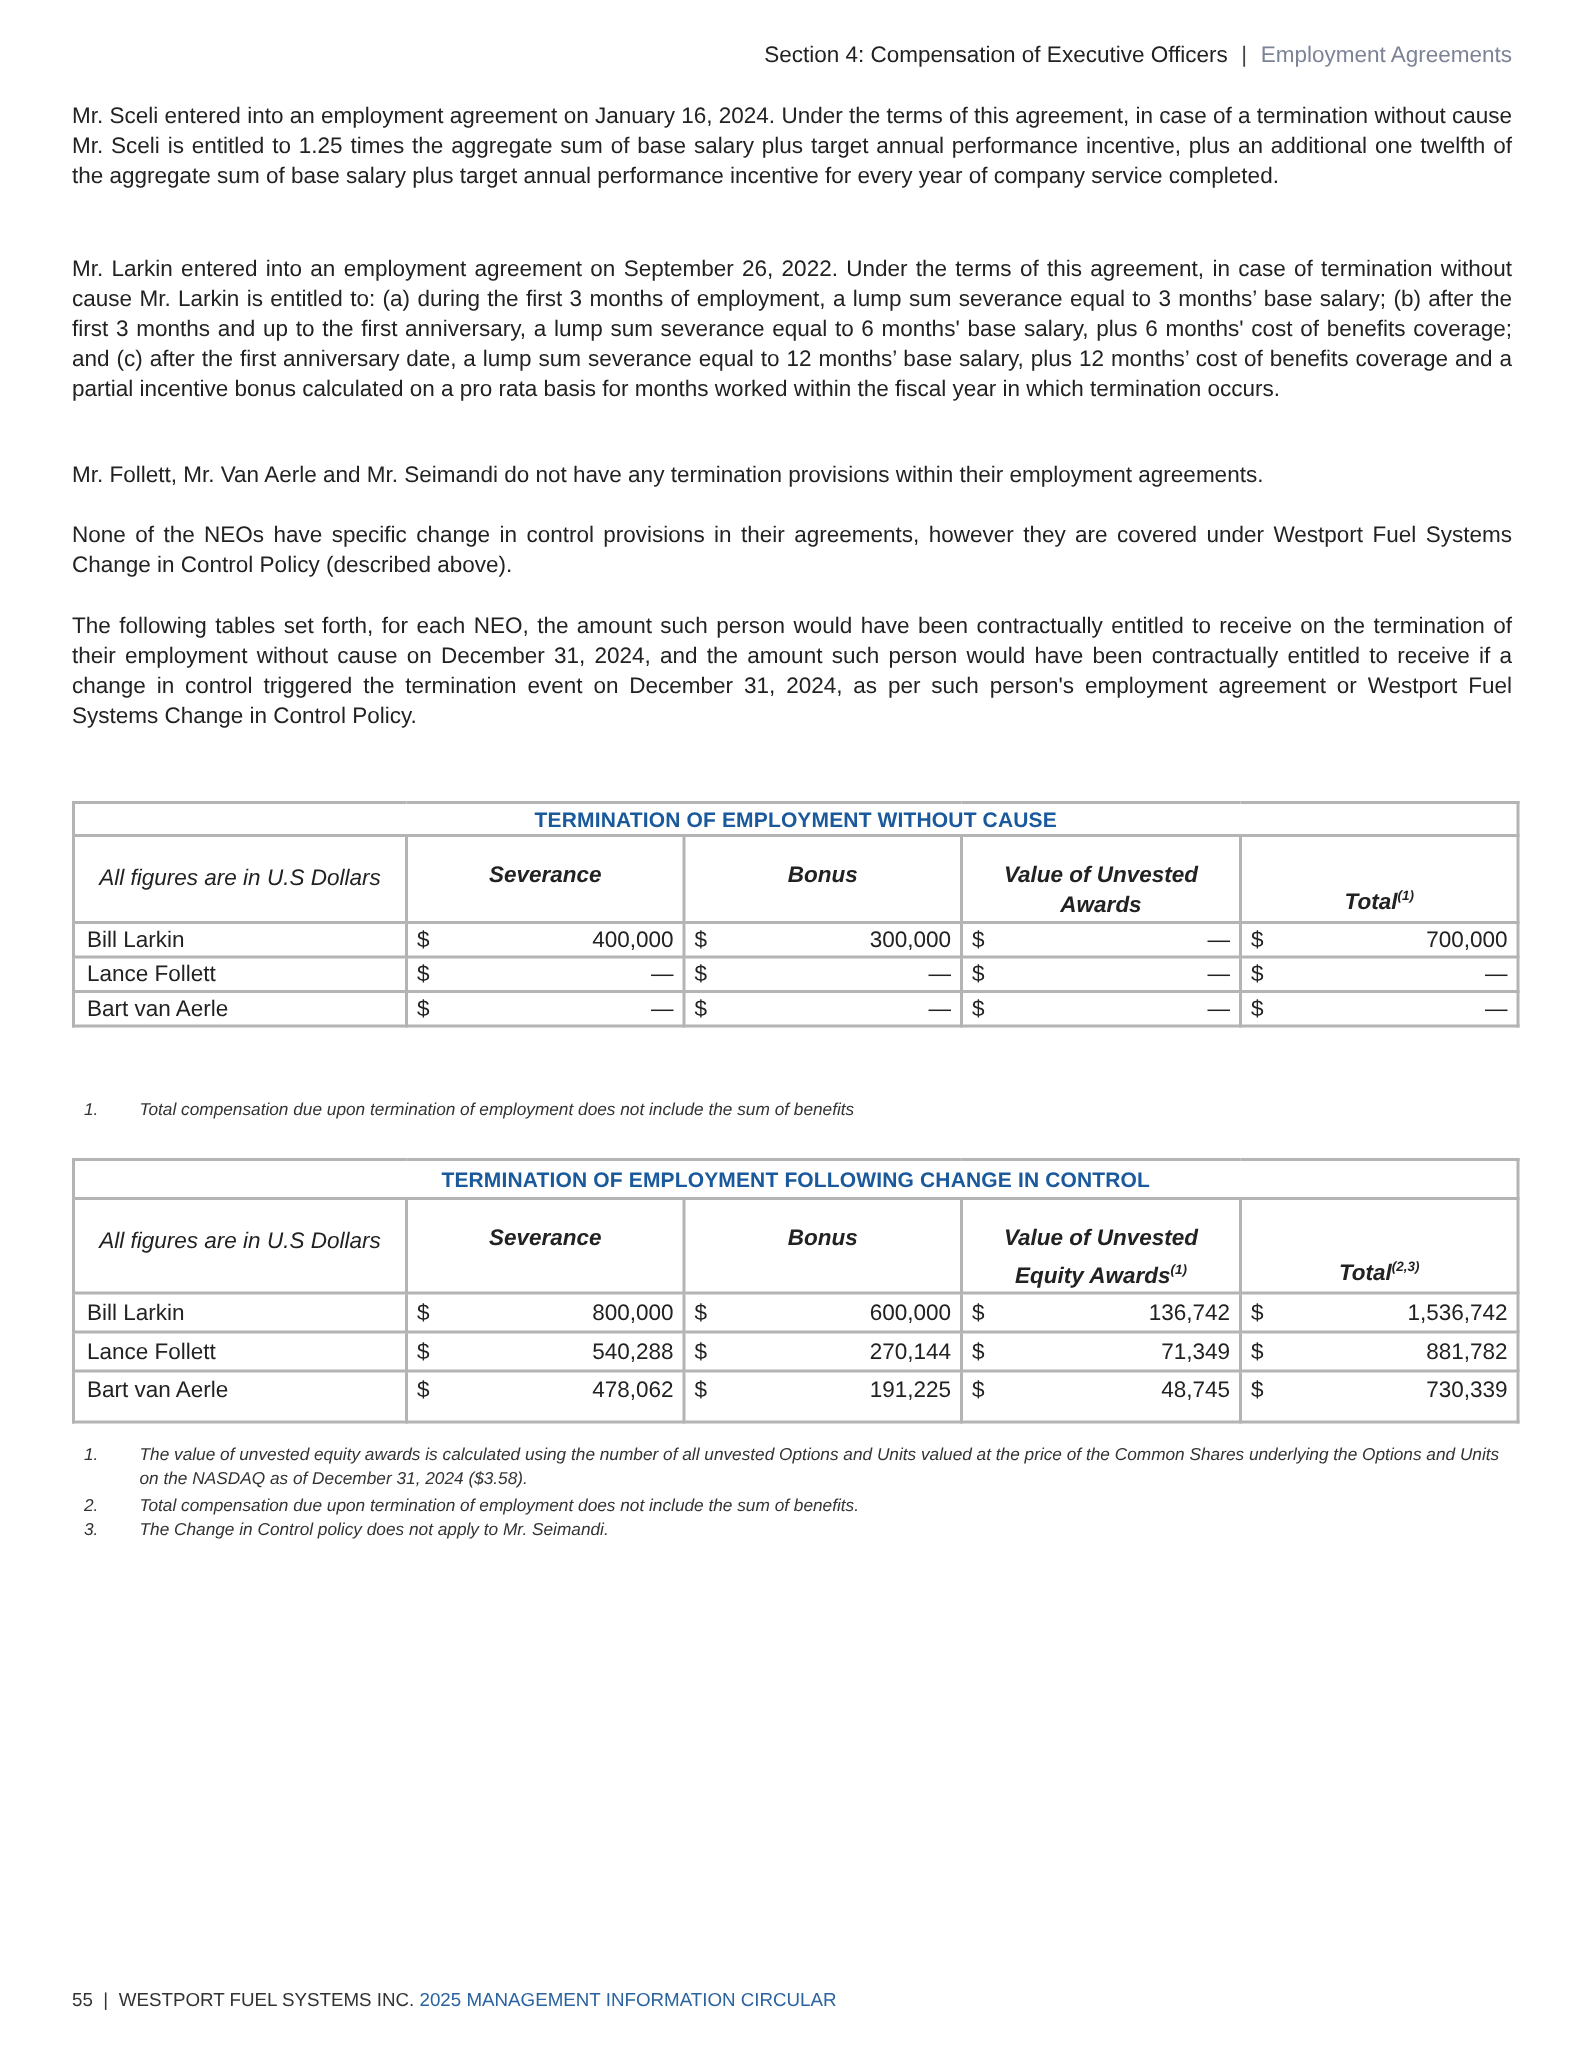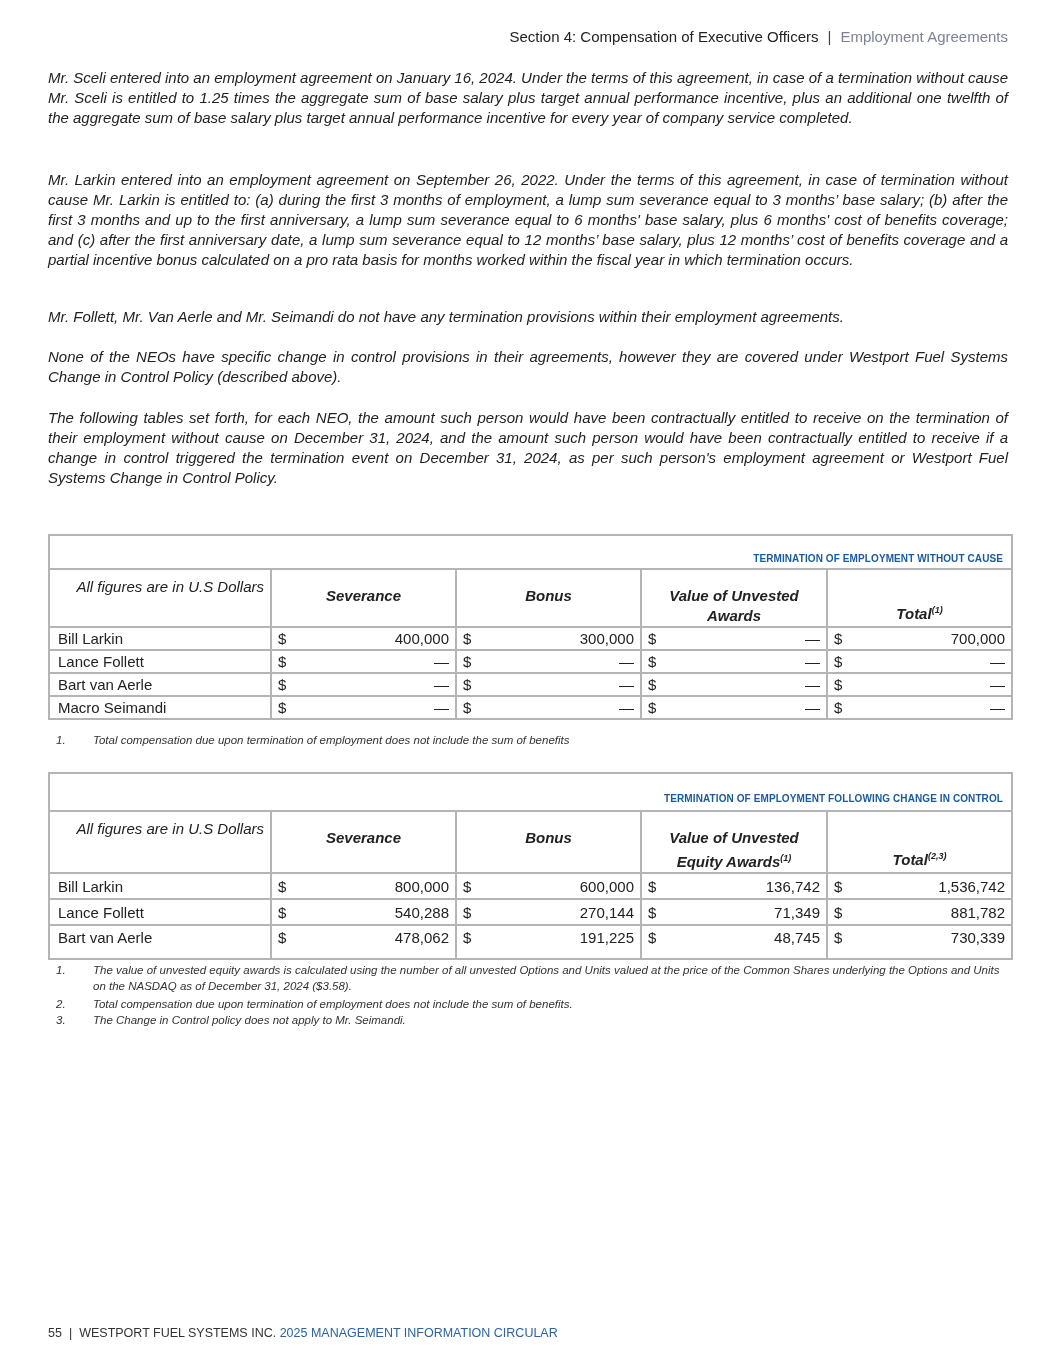--- a/index.html
+++ b/index.html
@@ -11,36 +11,36 @@
     position: absolute; top: 28px; right: 47px;
     font-size: 15px; color: #222;
     white-space: nowrap;
     margin-left: 44px;
   }
   .header-line .sep { margin: 0 9px; color: #444; }
   .header-line .sub { color: #7d8397; }
   .para {
     position: absolute; left: 48px; width: 960px;
     font-size: 15px; line-height: 20px; text-align: justify;
-    color: #222; margin: 0; font-style: italic;
+    color: #222; margin: 0;
   }
   table.comp {
     position: absolute; left: 48px; width: 963px;
     border-collapse: collapse; table-layout: fixed;
     font-size: 15px; color: #222;
   }
   table.comp td, table.comp th {
     border: 2px solid #b4b4b4; padding: 0 6px;
   }
   table.comp .title-cell {
-    color: #1a5a9c; font-weight: bold; font-size: 10px;
-    text-align: right; padding: 12px 8px 0 8px; height: 20px;
+    color: #1a5a9c; font-weight: bold; font-size: 14px;
+    text-align: center; padding: 0 8px 0 8px; height: 20px;
     letter-spacing: 0.1px;
   }
-  table.comp .hdr-label { font-style: italic; font-weight: normal; text-align: right; vertical-align: top; padding-top: 8px; }
+  table.comp .hdr-label { font-style: italic; font-weight: normal; text-align: center; vertical-align: top; padding-top: 19px; }
   table.comp .hdr {
     font-weight: bold; text-align: center; vertical-align: top; padding-top: 16px; line-height: 20px; font-style: italic;
   }
   table.comp .hdr.bottom { vertical-align: bottom; padding-bottom: 2px; margin-top: 43px; }
   table.comp sup { font-size: 9px; vertical-align: super; font-weight: bold; }
   table.comp td.name { padding-left: 8px; }
   table.comp td.money { position: relative; text-align: right; padding-right: 6px; }
   table.comp td.money .cur { position: absolute; left: 6px; }
   table.comp tr.row td { height: 21px; }
   .footnotes {
@@ -102,27 +102,20 @@
   </tr>
   <tr class="row">
     <td class="name">Lance Follett</td>
     <td class="money"><span class="cur">$</span><span>—</span></td>
     <td class="money"><span class="cur">$</span><span>—</span></td>
     <td class="money"><span class="cur">$</span><span>—</span></td>
     <td class="money"><span class="cur">$</span><span>—</span></td>
   </tr>
   <tr class="row">
     <td class="name">Bart van Aerle</td>
-    <td class="money"><span class="cur">$</span><span>—</span></td>
-    <td class="money"><span class="cur">$</span><span>—</span></td>
-    <td class="money"><span class="cur">$</span><span>—</span></td>
-    <td class="money"><span class="cur">$</span><span>—</span></td>
-  </tr>
-  <tr class="row">
-    <td class="name">Macro Seimandi</td>
     <td class="money"><span class="cur">$</span><span>—</span></td>
     <td class="money"><span class="cur">$</span><span>—</span></td>
     <td class="money"><span class="cur">$</span><span>—</span></td>
     <td class="money"><span class="cur">$</span><span>—</span></td>
   </tr>
 </tbody>
   </table>
 
 <div class="footnotes" style="top:732px">
   <div class="fn">

